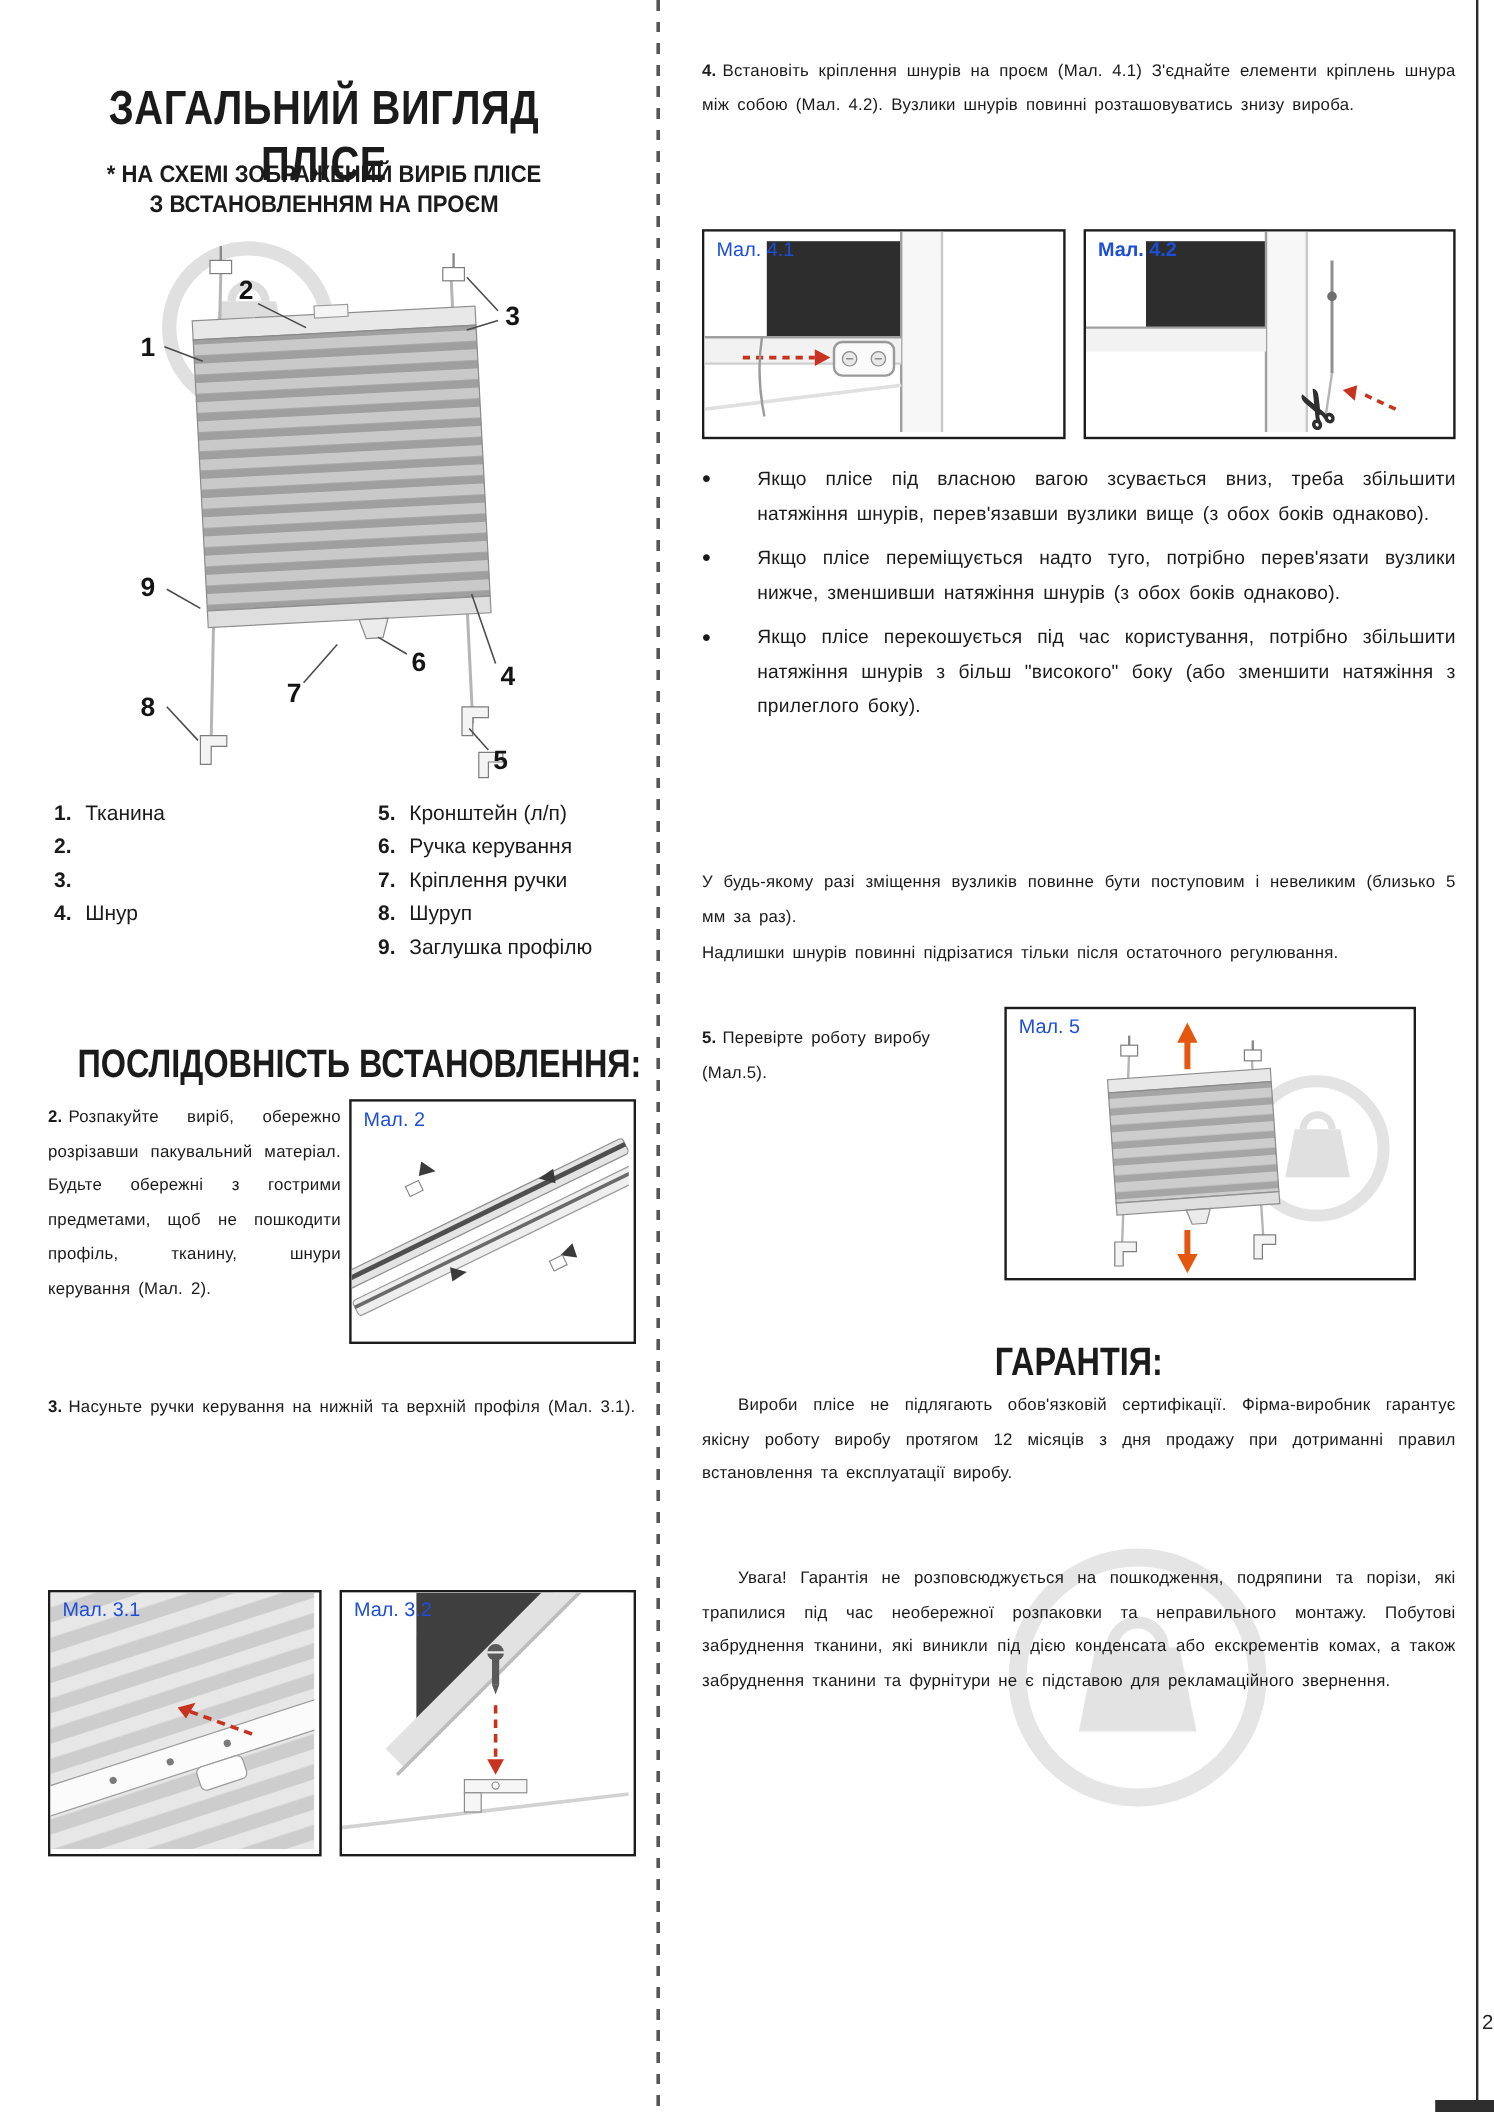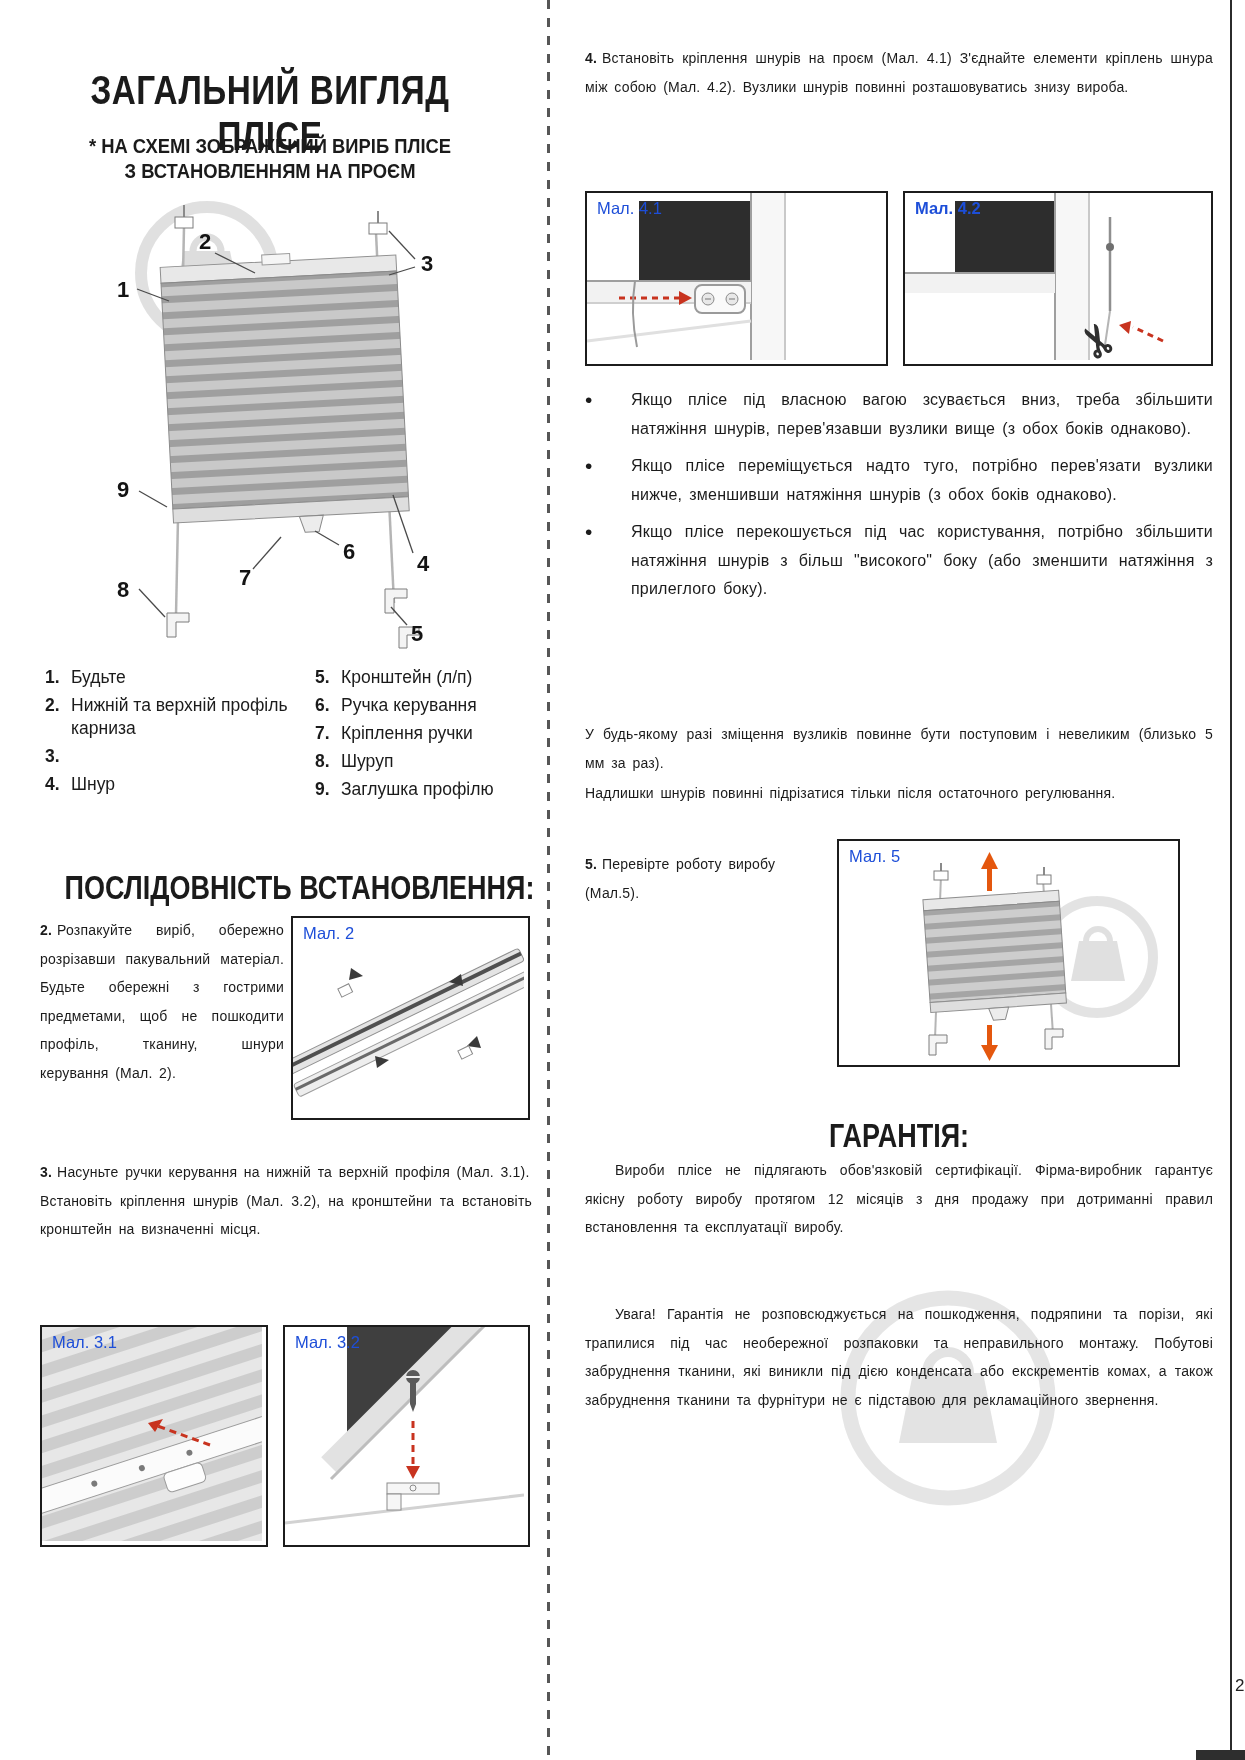--- a/index.html
+++ b/index.html
@@ -138,25 +138,24 @@
       <text class="callout-num" x="184" y="400">7</text>
       <text class="callout-num" x="62" y="412">8</text>
       <text class="callout-num" x="62" y="312">9</text>
     </g>
   </svg>
 </div>
 
 <div class="abs legend legend-c1">
   <div class="legend-item">
     <span class="ln">1.</span>
-    <span class="lt">Будьте</span>
+    <span class="lt">Тканина</span>
   </div>
   <div class="legend-item">
     <span class="ln">2.</span>
-    <span class="lt">Нижній та верхній профіль карниза</span>
   </div>
   <div class="legend-item">
     <span class="ln">3.</span>
   </div>
   <div class="legend-item">
     <span class="ln">4.</span>
     <span class="lt">Шнур</span>
   </div>
 </div>
 <div class="abs legend legend-c2">
@@ -204,21 +203,20 @@
     </g>
     <rect x="46" y="68" width="12" height="9" fill="#ffffff" stroke="#8a8a8a" transform="rotate(-26 52 72)"></rect>
     <rect x="166" y="130" width="12" height="9" fill="#ffffff" stroke="#8a8a8a" transform="rotate(-26 172 134)"></rect>
   </svg>
 </div>
 
 <div class="abs step3-block">
   <p class="para">
     <b>3.</b><span>Насуньте ручки керування на нижній та верхній профіля (Мал. 3.1).</span>
   </p>
-  <p class="para">Встановіть кріплення шнурів (Мал. 3.2), на кронштейни та встановіть кронштейн на визначенні місця.</p>
 </div>
 
 <div class="abs fig fig31">
   <span class="fig-label">Мал. 3.1</span>
   <svg width="220" height="214" viewBox="0 0 220 214">
     <defs>
       <pattern id="pl31" width="10" height="24" patternUnits="userSpaceOnUse" patternTransform="rotate(-18)">
         <rect width="10" height="24" fill="#e7e7e7"></rect>
         <rect y="12" width="10" height="12" fill="#cdcdcd"></rect>
       </pattern>

